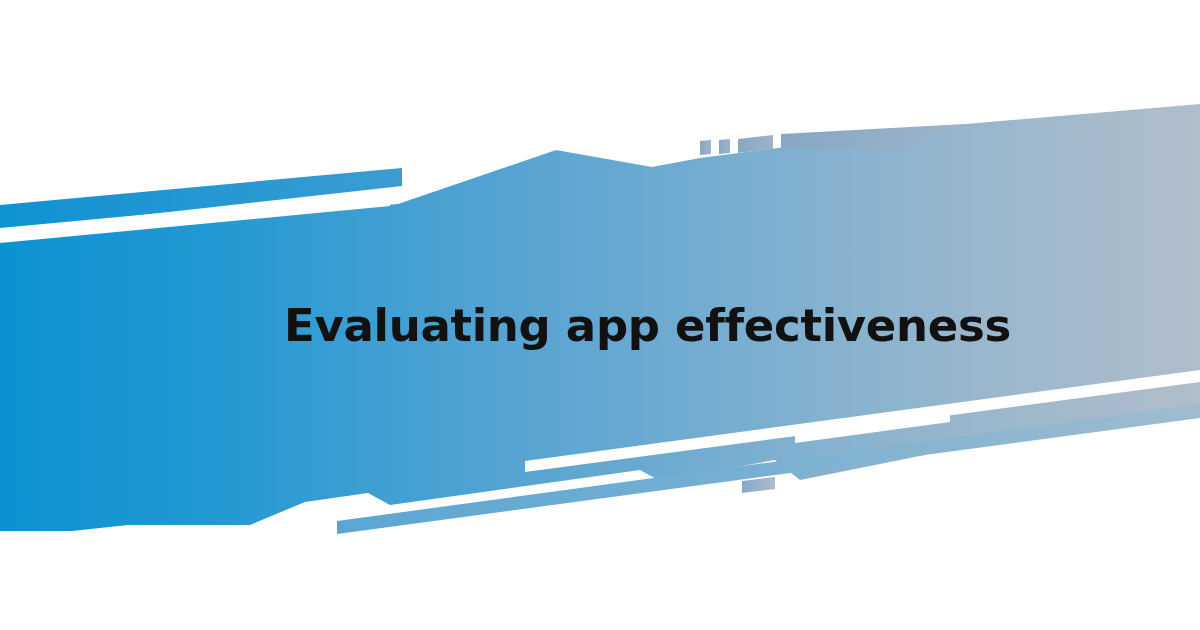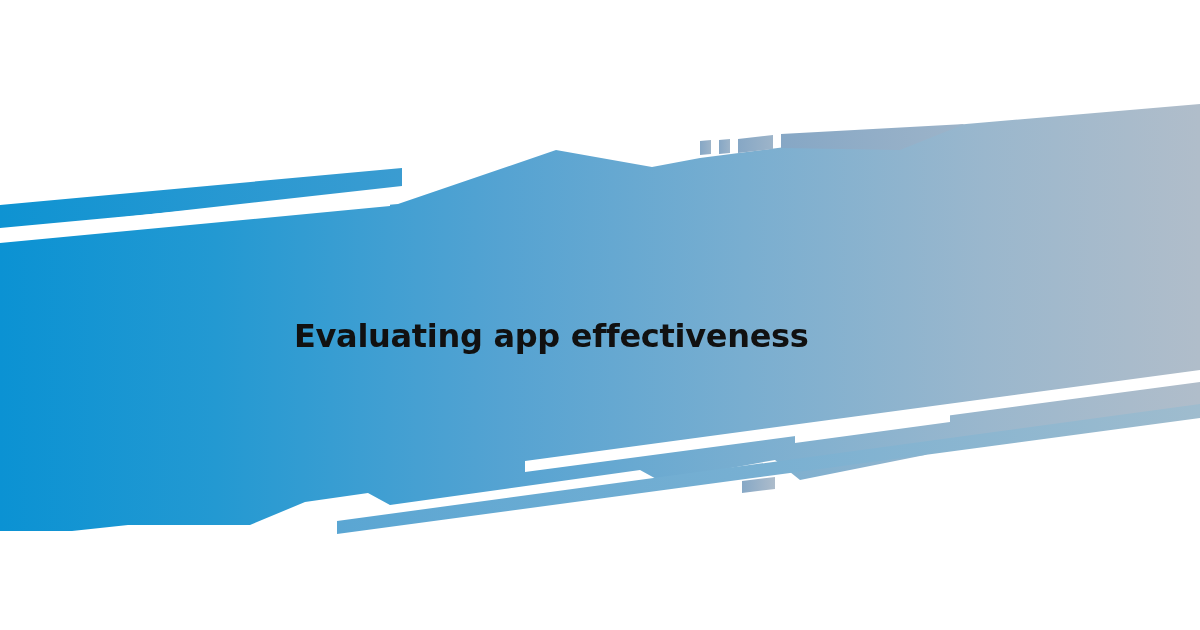--- a/index.html
+++ b/index.html
@@ -34,23 +34,23 @@
     width: 1200px;
     height: 630px;
     display: flex;
     align-items: center;
     pointer-events: none;
   }
   #headline {
     position: absolute;
     left: 280px;
     top: 296px;
-    margin: 14px;
+    margin: 4px;
     font-family: "DejaVu Sans", "Liberation Sans", sans-serif;
-    font-size: 32px;
+    font-size: 45px;
     line-height: 52px;
     font-weight: 700;
     letter-spacing: -0.3px;
     color: #111111;
     white-space: nowrap;
   }
 </style>
 </head>
 <body>
 

